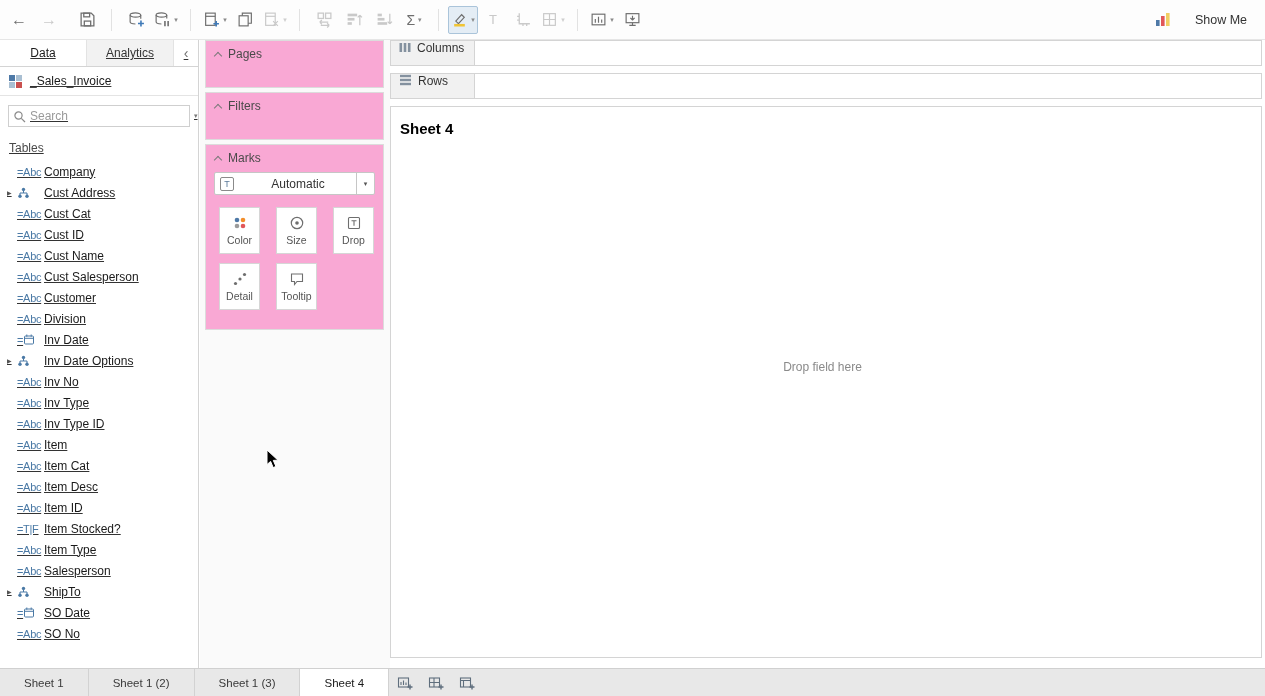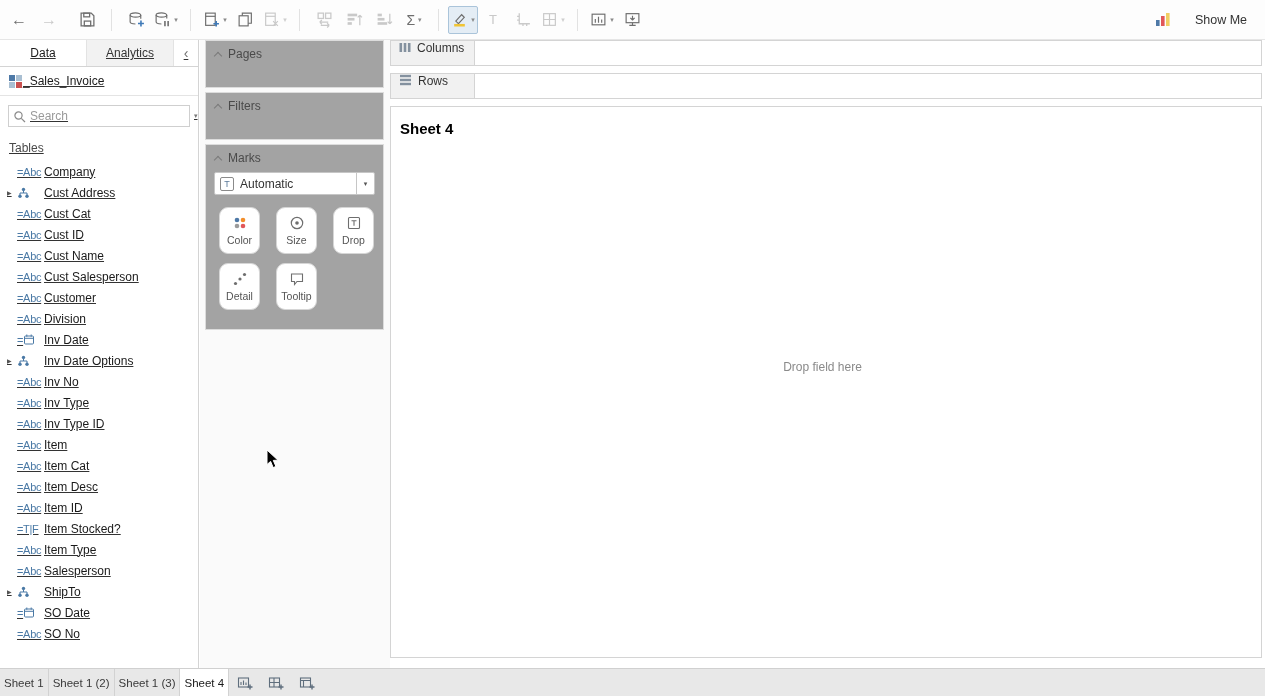--- a/index.html
+++ b/index.html
@@ -17,66 +17,66 @@
   .tb.active-tool { background:#e4edf5; border:1px solid #aac4da; border-radius:2px; }
   .sep { width:1px; height:22px; background:#e2e2e2; margin:0 9px; }
   .showme { margin-left:auto; margin-right:18px; display:flex; align-items:center; gap:24px; background:none; border:none; color:#333; font-size:12.5px; font-family:inherit; }
 
   
   .sidebar { position:absolute; top:40px; left:0; width:199px; bottom:28px; background:#fff; border-right:1px solid #d4d4d4; overflow:hidden;text-decoration:underline; }
   .side-tabs { display:flex; height:27px; border-bottom:1px solid #d4d4d4; align-items:stretch; }
   .side-tab { flex:1; display:flex; align-items:center; justify-content:center; font-size:12px; color:#333; background:#f2f2f2; border-right:1px solid #e3e3e3; }
   .side-tab.active { background:#fff; border-right:1px solid #e3e3e3; color:#1a1a1a; }
   .collapse-btn { width:24px; display:flex; align-items:center; justify-content:center; color:#6e6e6e; font-size:14px; background:#fff; border:none; }
-  .ds-row { height:29px; display:flex; align-items:center; padding-left:8px; border-bottom:1px solid #e4e4e4; }
+  .ds-row { height:29px; display:flex; align-items:center; gap:7px; padding-left:8px; border-bottom:1px solid #e4e4e4; }
   .ds-name { color:#1a1a1a; font-size:12px; }
   .search-row { display:flex; align-items:center; padding:9px 6px 6px 8px; gap:4px; }
   .search-box { flex:1; height:22px; border:1px solid #cfcfcf; background:#fff; display:flex; align-items:center; padding:0 4px; gap:4px; }
   .search-box input { border:none; outline:none; flex:1; min-width:0; font-size:12px; font-family:inherit; color:#333; }
   .search-box input::placeholder { color:#9a9a9a; }
   .search-caret { width:14px; text-align:center; color:#7a7a7a; font-size:7px; }
   .tables-header { padding:8px 0 6px 9px; color:#4a4a4a; font-size:12px; }
   .field-list { }
   .field-row { height:21px; display:flex; align-items:center; padding-left:7px; }
   .field-row .expander { width:10px; font-size:6px; color:#555; visibility:hidden; flex:none; }
   .field-row[data-type="hierarchy"] .expander { visibility:visible; }
   .field-row .ficon { display:none; width:27px; flex:none; color:#4a79a5; font-size:11px; letter-spacing:-0.3px; }
   .field-row[data-type="string"] .icon-string { display:inline-block; }
   .field-row[data-type="bool"]   .icon-bool   { display:inline-block; }
   .field-row[data-type="date"]   .icon-date   { display:inline-flex; align-items:center; gap:1px; }
   .field-row[data-type="hierarchy"] .icon-hier { display:inline-flex; align-items:center; }
   .flabel { color:#1a1a1a; font-size:12px; white-space:nowrap; }
 
   
   .cards-pane { position:absolute; top:40px; left:200px; width:190px; bottom:28px; background:#fafafa; padding:0 6px 0 5px; }
-  .card { background:#a3a3a3; border:1px solid #dcdcdc; margin-bottom:4px; }
+  .card { background:#f9a8d4; border:1px solid #dcdcdc; margin-bottom:4px;text-align:center; }
   .card-header { height:25px; display:flex; align-items:center; padding-left:9px; color:#4a4a4a; font-size:12px; gap:7px; }
   .chev-up { width:6px; height:6px; border-left:1.4px solid #7a7a7a; border-top:1.4px solid #7a7a7a; transform:rotate(45deg); position:relative; top:2px; flex:none; }
   .card.pages { height:48px; } .card.filters { height:48px; } .card.marks { height:186px; }
   .marktype-dd { margin:2px 8px 8px 8px; height:23px; border:1px solid #c6c6c6; border-radius:2px; display:flex; align-items:center; background:#fff; }
   .mt-icon { width:14px; height:14px; border:1px solid #8a8a8a; border-radius:2px; margin:0 6px 0 5px; font-size:9px; color:#5c7a99; display:flex; align-items:center; justify-content:center; }
   .mt-label { flex:1; color:#333; }
   .dd-btn { width:18px; align-self:stretch; border-left:1px solid #c6c6c6; display:flex; align-items:center; justify-content:center; font-size:7px; color:#555; }
   .marks-grid { display:grid; grid-template-columns:repeat(3, 48px); gap:9px; padding:4px 0 0 13px; }
-  .mark-btn { width:41px; height:47px; border:1px solid #d6d6d6; border-radius:9px; background:#fff; display:flex; flex-direction:column; align-items:center; justify-content:center; gap:3px; }
+  .mark-btn { width:41px; height:47px; border:1px solid #d6d6d6; border-radius:0; background:#fff; display:flex; flex-direction:column; align-items:center; justify-content:center; gap:3px; }
   .mb-label { font-size:10.5px; color:#555; }
 
   
   .main { position:absolute; top:40px; left:390px; right:0; bottom:28px; background:#fff; padding-right:3px; }
   .shelf { height:26px; display:flex; border:1px solid #d4d4d4; margin-bottom:7px; background:#fff; }
   .shelf-label { width:84px; background:#f1f1f1; border-right:1px solid #d4d4d4; display:flex; gap:6px; padding-left:8px; color:#333; flex:none; }
   .shelf-drop { flex:1; background:#fff; }
   .canvas { position:relative; border:1px solid #d4d4d4; background:#fff; height:552px; }
   .sheet-title { padding:13px 0 0 9px; font-size:15px; font-weight:bold; color:#000; }
   .drop-hint { position:absolute; top:46%; left:0; right:7px; text-align:center; color:#8a8a8a; font-size:12px; }
 
   
   .statusbar { position:absolute; left:0; right:0; bottom:0; height:28px; background:#e8e8e8; border-top:1px solid #d0d0d0; display:flex; align-items:stretch; }
   .sheet-tabs { display:flex; align-items:stretch; }
-  .sheet-tab { padding:0 4px; display:flex; align-items:center; border-right:1px solid #d2d2d2; color:#3a3a3a; font-size:11.5px; background:transparent; }
+  .sheet-tab { padding:0 24px; display:flex; align-items:center; border-right:1px solid #d2d2d2; color:#3a3a3a; font-size:11.5px; background:transparent; }
   .sheet-tab.active { background:#fff; color:#1a1a1a; }
   .newtab-btn { width:31px; border:none; background:none; display:flex; align-items:center; justify-content:center; color:#5f6e7d; }
 
   
   .mouse-cursor { position:absolute; left:266px; top:449px; z-index:50; pointer-events:none; }
 </style>
 </head>
 <body>
 
 <div class="toolbar">

